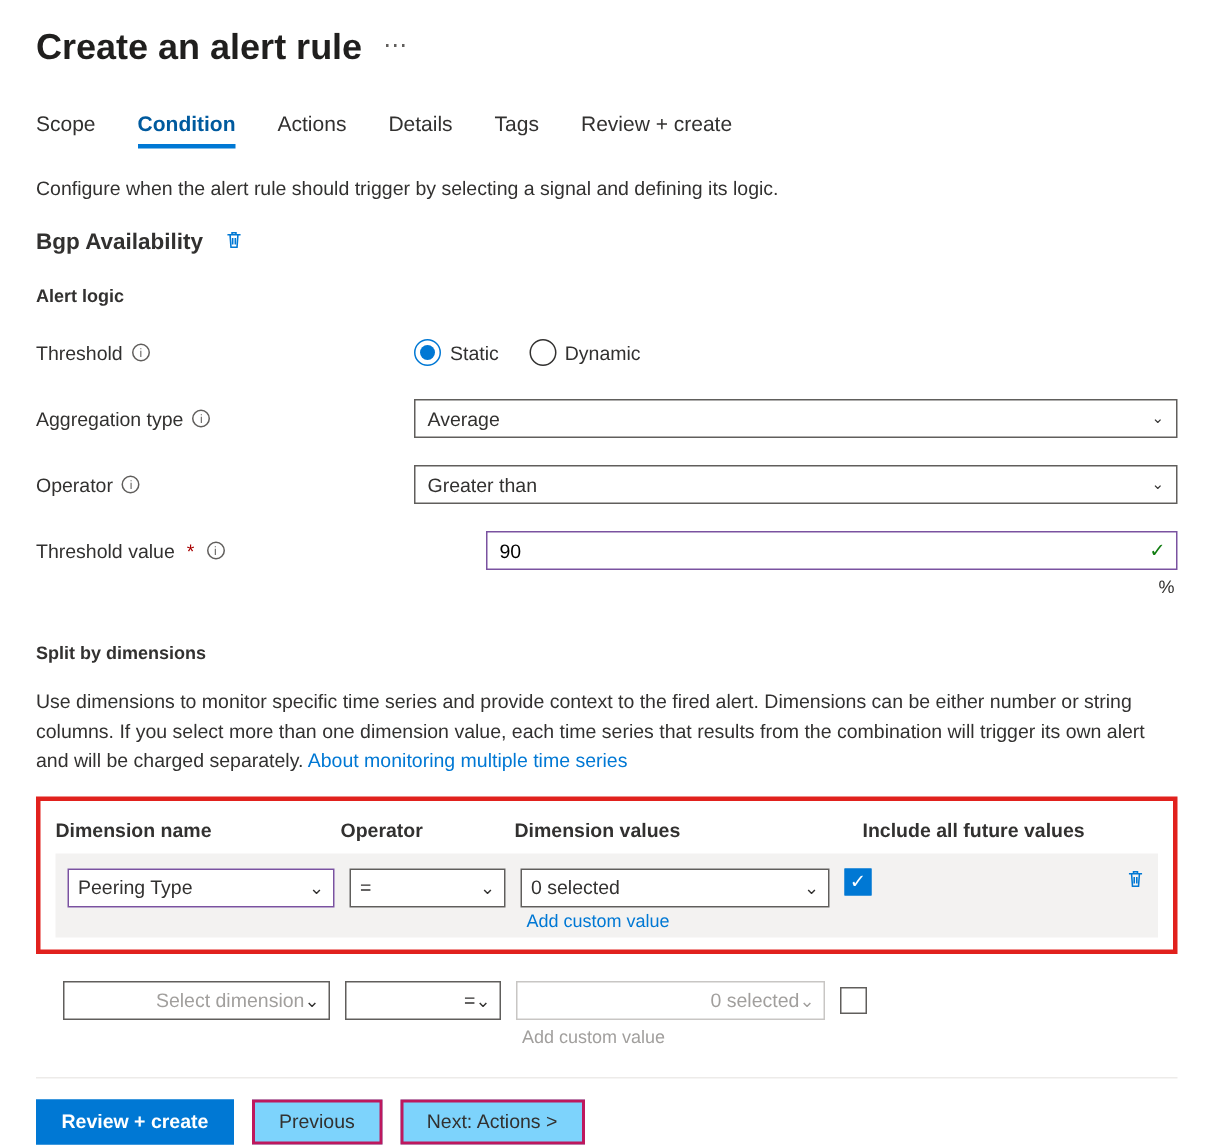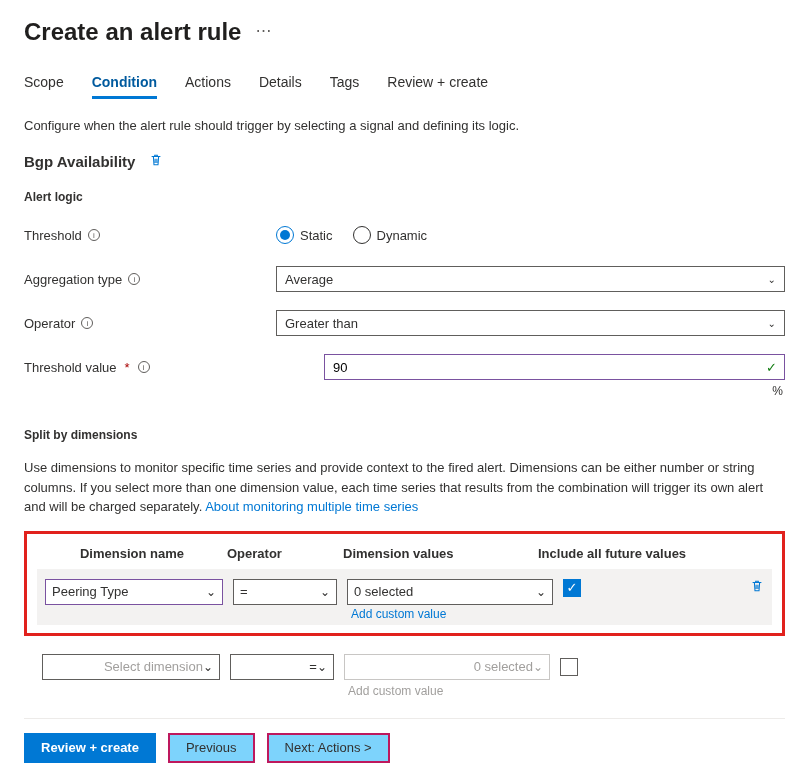--- a/index.html
+++ b/index.html
@@ -37,23 +37,23 @@
   .select-box { width: 100%; height: 26px; border: 1px solid #605e5c; background: #fff; padding: 0 8px; display: flex; align-items: center; justify-content: space-between; cursor: pointer; font-size: 13px; }
   .chevron { font-size: 10px; color: #323130; }
   .text-input { width: 100%; height: 26px; border: 1px solid #7a52a0; padding: 0 28px 0 8px; font-size: 13px; outline: none; font-family: inherit; }
   .input-wrap { position: relative; width: 100%; padding-left: 48px; }
   .valid-icon { position: absolute; right: 8px; top: 50%; transform: translateY(-50%); color: #107c10; font-size: 13px; }
   .unit-row { text-align: right; font-size: 12px; color: #323130; margin-top: 2px; margin-bottom: 30px; padding-right: 2px; }
   .dim-desc { font-size: 13px; line-height: 1.5; margin-bottom: 14px; }
   .dim-link { color: #0078d4; text-decoration: none; cursor: pointer; }
   .dim-table-outer { border: 3px solid #e1211d; padding: 8px 10px 8px 10px; margin-bottom: 8px; }
   .dim-header { display: flex; font-size: 13px; font-weight: 700; padding: 4px 0 8px 0; }
-  .col-name { width: 190px; text-align: center; }
+  .col-name { width: 190px; }
   .col-op { width: 116px; }
-  .col-vals { width: 195px; }
+  .col-vals { width: 232px; }
   .col-future { flex: 1; }
   .col-del { width: 30px; }
   .dim-row-wrap { background: #f3f2f1; padding: 10px 8px 4px 8px; }
   .dim-row { display: flex; align-items: flex-start; gap: 10px; }
   .dim-select { height: 26px; border: 1px solid #605e5c; background: #fff; padding: 0 6px; display: flex; align-items: center; justify-content: space-between; cursor: pointer; font-size: 13px; }
   .dim-select.purple { border-color: #7a52a0; }
   .dim-select .chevron { font-size: 12px; }
   .dim-name-sel { width: 178px; }
   .dim-op-sel { width: 104px; }
   .dim-val-sel { width: 206px; }

